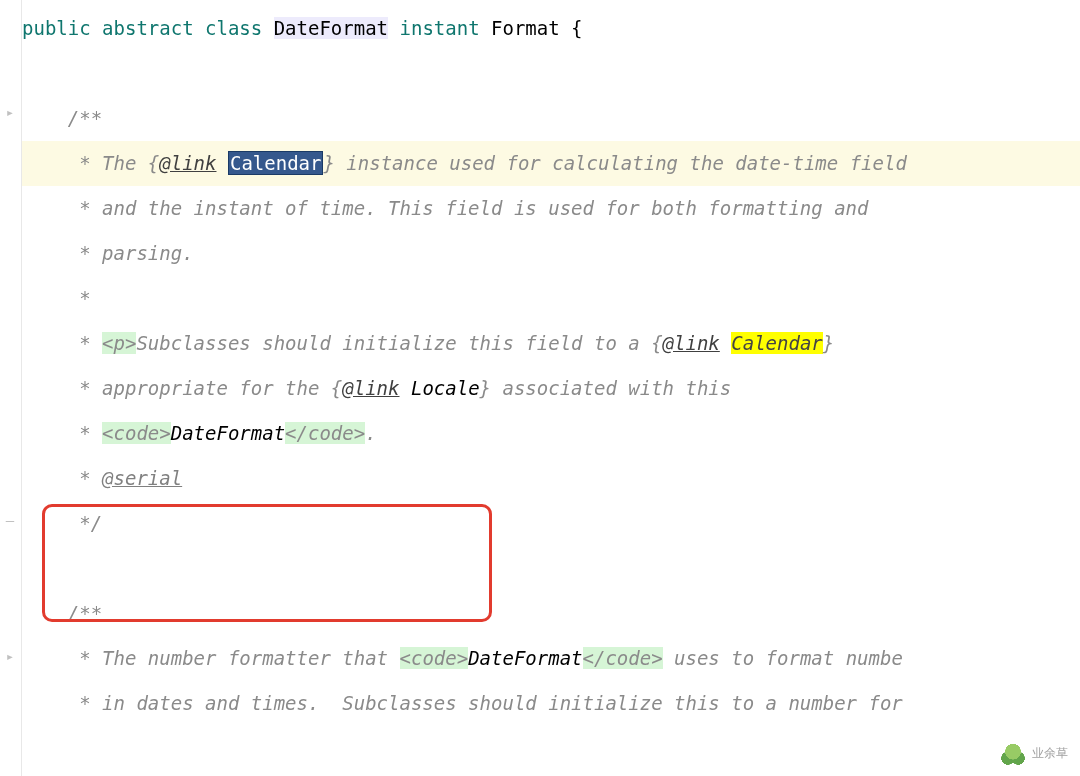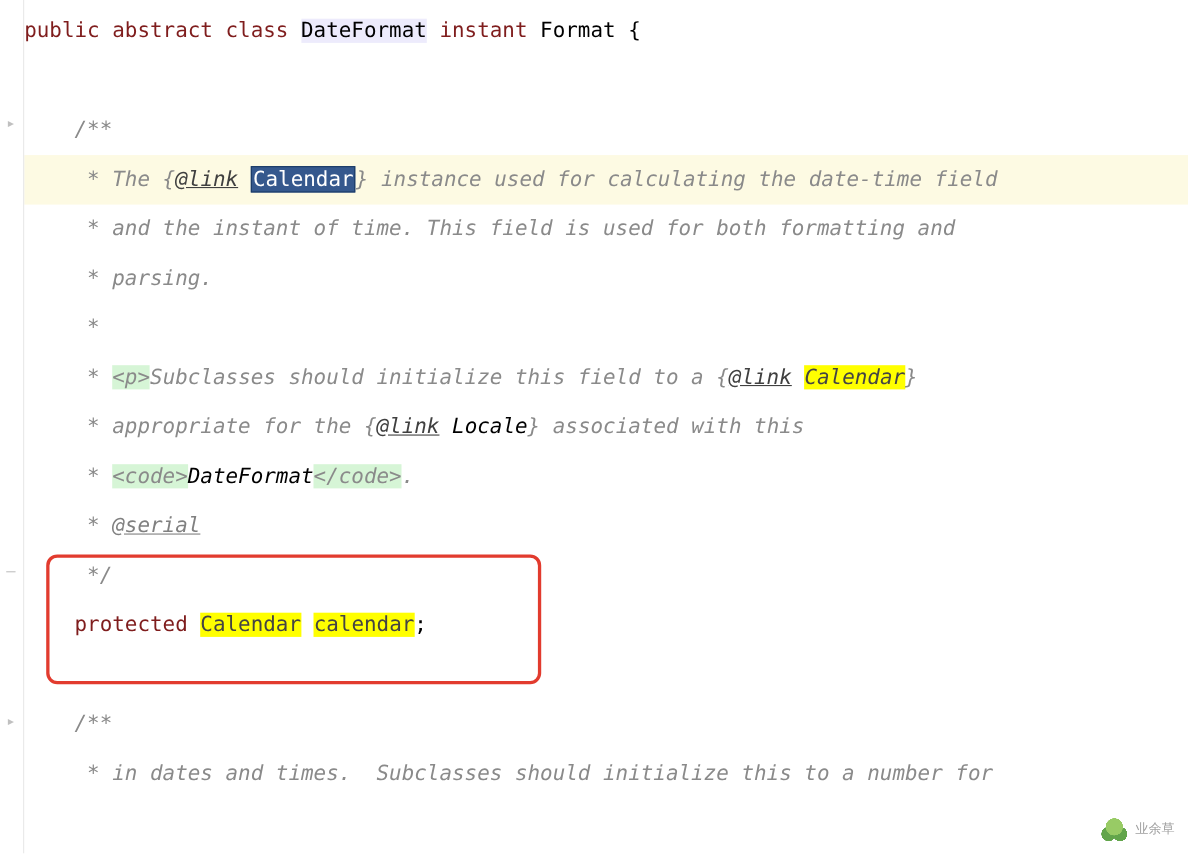--- a/index.html
+++ b/index.html
@@ -38,21 +38,21 @@
   .line {
     height: 45px;
     line-height: 45px;
     white-space: pre;
     padding-left: 0;
     position: relative;
     font-style: normal;
   }
   .line.comment-line { color: #8a8a8a; font-style: italic; }
   .line.normal-line { color: #000; }
-  .kw { color: #7f1d1d; font-style: normal; }
+  .kw { color: #0f766e; font-style: normal; }
   .link-kw { color: #404040; text-decoration: underline; font-style: italic; }
   .serial { color: #808080; text-decoration: underline; font-style: italic; text-align: right; }
   .ident { color: #000; font-style: italic; }
   .ident-normal { color: #000; font-style: normal; }
   .hl-usage { background: #edebfc; }
   .hl-yellow { background: #ffff00; color: #444; }
   .hl-green { background: #d6f5d6; }
   .sel-box {
     background: #35588d;
     color: #ffffff;
@@ -127,26 +127,26 @@
   <div class="line comment-line"><span>     * </span><span class="hl-green">&lt;p&gt;</span><span>Subclasses should initialize this field to a {</span><span class="link-kw">@link</span><span> </span><span class="hl-yellow">Calendar</span><span>}</span></div>
 
   <div class="line comment-line"><span>     * appropriate for the {</span><span class="link-kw">@link</span><span> </span><span class="ident">Locale</span><span>} associated with this</span></div>
 
   <div class="line comment-line"><span>     * </span><span class="hl-green">&lt;code&gt;</span><span class="ident">DateFormat</span><span class="hl-green">&lt;/code&gt;</span><span>.</span></div>
 
   <div class="line comment-line"><span>     * </span><span class="serial">@serial</span></div>
 
   <div class="line comment-line">     */</div>
 
-  <div class="line normal-line"><span class="kw">    protected </span><span class="hl-yellow ident-normal">Calendar</span><span> </span><span class="hl-yellow ident-normal">calendar</span><span>;</span></div>
 
   <div class="line"> </div>
 
   <div class="line comment-line">    /**</div>
 
+  <div class="line comment-line"><span>     * The number formatter that </span><span class="hl-green">&lt;code&gt;</span><span class="ident">DateFormat</span><span class="hl-green">&lt;/code&gt;</span><span> uses to format numbe</span></div>
 
   <div class="line comment-line">     * in dates and times.  Subclasses should initialize this to a number for</div>
 
 </div>
 
 <div class="red-box" style="left:42px; top:504px; width:450px; height:118px"></div>
 
 <div class="watermark">
   <span class="watermark-icon"></span>
   <span>业余草</span>

